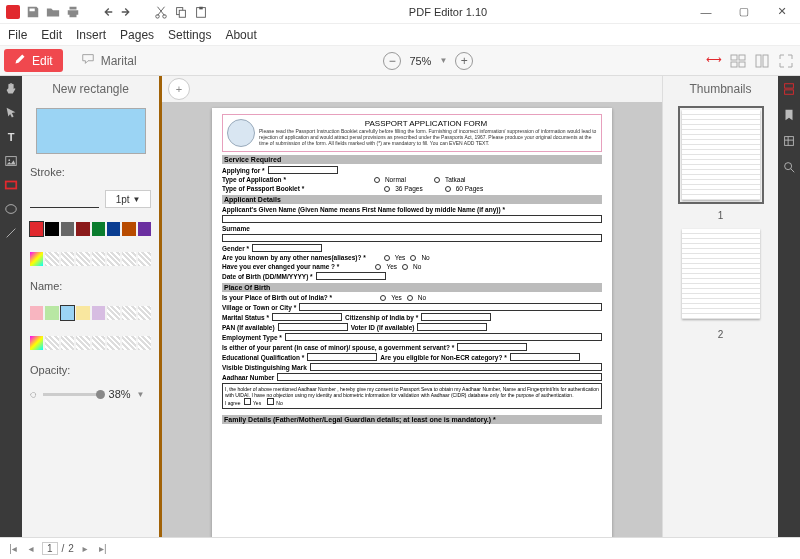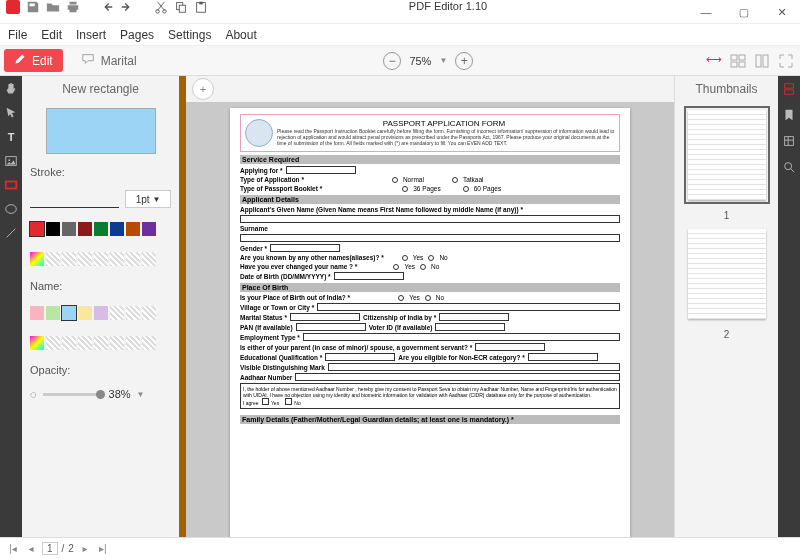--- a/index.html
+++ b/index.html
@@ -1,36 +1,36 @@
 <!DOCTYPE html>
 <html><head>
 <meta charset="utf-8">
 <style>
 *{margin:0;padding:0;box-sizing:border-box;font-family:"Segoe UI",Arial,sans-serif}
 body{width:800px;height:559px;overflow:hidden;background:#fff;display:flex;flex-direction:column;font-size:11px;color:#333}
-.titlebar{height:24px;display:flex;align-items:flex-start;background:#fff;border-bottom:1px solid #eee}
+.titlebar{height:24px;display:flex;align-items:center;background:#fff;border-bottom:1px solid #eee}
 .tb-left{display:flex;gap:6px;padding-left:6px;align-items:center}
 .tb-ico{width:14px;height:14px;display:inline-flex;align-items:center;justify-content:center;color:#555}
 .tb-app{width:14px;height:14px;background:#e1292e;border-radius:2px}
 .tb-title{flex:1;text-align:center;font-size:11px;color:#333}
 .tb-btns{display:flex;gap:2px}
 .tb-btn{width:36px;height:24px;display:flex;align-items:center;justify-content:center;color:#555}
 .menubar{height:22px;display:flex;align-items:center;gap:14px;padding:0 8px;font-size:12px;color:#333;border-bottom:1px solid #eee}
 .toolbar{height:30px;display:flex;align-items:center;background:#f7f7f7;border-bottom:1px solid #ddd}
 .modebtn{display:flex;align-items:center;gap:6px;padding:4px 10px;margin:2px 4px;border-radius:3px;font-size:12px}
 .modebtn.edit{background:#f0484e;color:#fff}
 .modebtn.ann{color:#666}
 .zoom{margin-left:auto;margin-right:auto;display:flex;gap:8px;align-items:center}
 .zcirc{width:18px;height:18px;border:1px solid #999;border-radius:50%;display:flex;align-items:center;justify-content:center;color:#666;font-size:12px}
 .right-tool{display:flex;gap:8px;padding-right:6px;align-items:center}
 .rt-ico{width:16px;height:16px;color:#888}
 .main{flex:1;display:flex;overflow:hidden}
 .ltoolstrip{width:22px;background:#3a3a3a;display:flex;flex-direction:column;gap:10px;padding-top:6px;align-items:center}
 .lti{width:14px;height:14px;display:flex;align-items:center;justify-content:center;color:#bbb}
-.inspector{width:164px;background:#f3f3f3;border-right:7px solid #a16207;display:flex;flex-direction:column;padding:6px 8px;gap:12px;font-size:11px}
+.inspector{width:140px;background:#f3f3f3;border-right:3px solid #a16207;display:flex;flex-direction:column;padding:6px 8px;gap:12px;font-size:11px}
 .insp-title{text-align:center;color:#666;font-size:12px}
 .preview{width:110px;height:46px;border:1px solid #aaa;background:#9bd4f4;margin:0 auto}
 .lbl{color:#555;font-size:11px}
 .strokerow{display:flex;align-items:flex-end;gap:6px}
 .dash{flex:1;border-top:1px solid #333}
 .ptsel{width:46px;height:18px;border:1px solid #ccc;background:#fff;font-size:10px;display:flex;align-items:center;justify-content:center}
 .swrow{display:flex;gap:2px;margin:2px 0}
 .sw{width:14px;height:14px}
 .sw.x{background:repeating-linear-gradient(45deg,#ddd,#ddd 2px,#fff 2px,#fff 4px)}
 .grad{width:14px;height:14px;background:linear-gradient(135deg,#f0f,#ff0,#0ff)}
@@ -48,21 +48,21 @@
 .fh2{font-weight:bold;font-size:8px}
 .fh-logo{float:left;width:28px;height:28px;background:#d9e6f2;border:1px solid #9ab;border-radius:50%}
 .fh-txt{font-size:5px;text-align:left;color:#333;line-height:1.2;padding-left:32px}
 .sect{background:#bcbcbc;font-weight:bold;font-size:7px;padding:1px 2px;margin-top:3px}
 .frow{display:flex;align-items:center;gap:3px;margin-top:2px;font-size:6.5px}
 .fld{border:1px solid #333;height:8px;flex:1}
 .fld.sm{flex:0 0 70px}
 .radio{width:6px;height:6px;border:1px solid #333;border-radius:50%;display:inline-block;margin:0 2px}
 .cb{width:7px;height:7px;border:1px solid #333;display:inline-block;margin:0 2px}
 .consent{border:1px solid #333;padding:2px;font-size:5px;margin-top:2px;line-height:1.2}
-.thumbs{width:104px;background:#f3f3f3;border-left:1px solid #ddd;display:flex;flex-direction:column}
+.thumbs{width:116px;background:#f3f3f3;border-left:1px solid #ddd;display:flex;flex-direction:column}
 .th-title{text-align:center;padding:6px 0;color:#666;font-size:12px}
 .thumb{margin:4px auto;border:2px solid transparent;padding:2px}
 .thumb.sel{border-color:#666}
 .thumb-pg{width:78px;height:90px;background:#fff;box-shadow:0 1px 2px rgba(0,0,0,.3);background-image:repeating-linear-gradient(#fff,#fff 4px,#e3e3e3 4px,#e3e3e3 5px)}
 .thumb-num{text-align:center;font-size:10px;color:#555;margin-top:2px}
 .rtoolstrip{width:22px;background:#3a3a3a;display:flex;flex-direction:column;gap:12px;padding-top:6px;align-items:center}
 .statusbar{height:22px;border-top:1px solid #ddd;display:flex;align-items:center;padding:0 6px;font-size:10px;color:#555;background:#fff}
 .sb-path{flex:1;white-space:nowrap;overflow:hidden;text-overflow:ellipsis}
 .sb-nav{display:flex;gap:4px;align-items:center}
 .sbbtn{width:14px;height:14px;display:flex;align-items:center;justify-content:center;color:#888}

